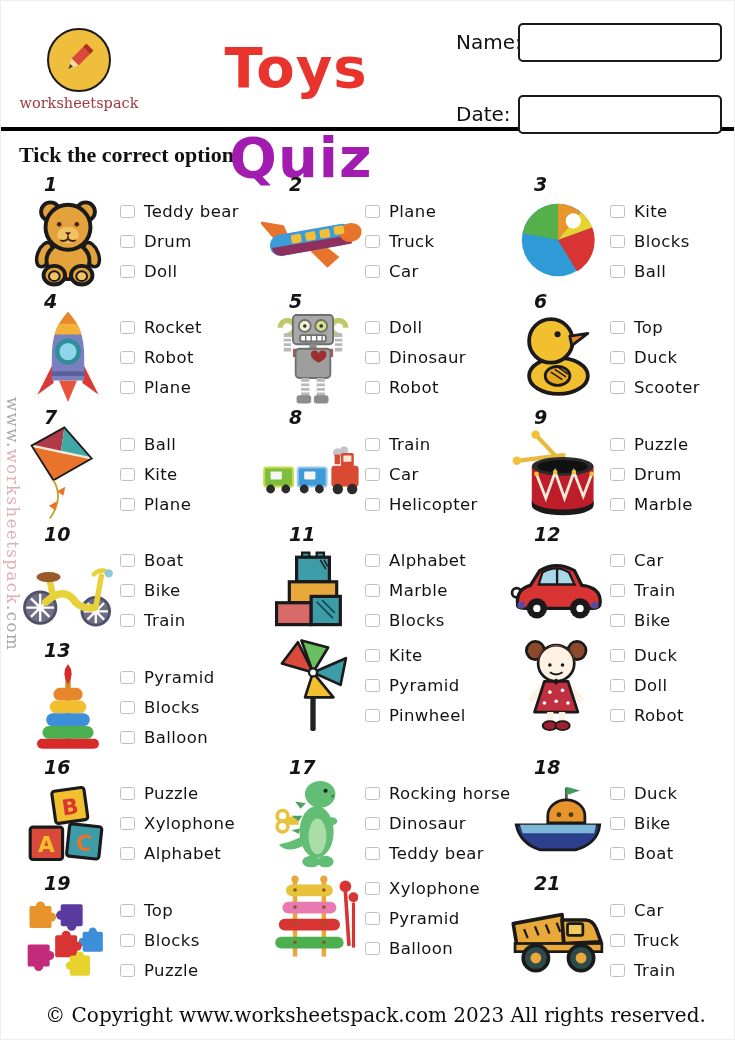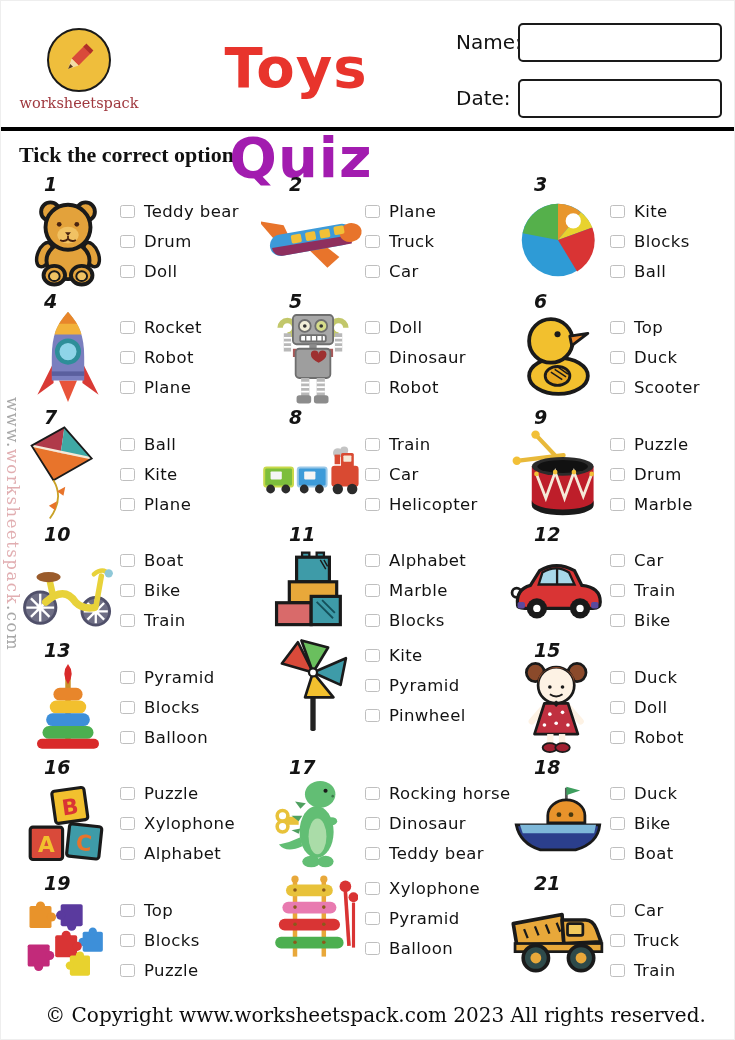--- a/index.html
+++ b/index.html
@@ -14,21 +14,21 @@
                  display:flex; align-items:center; justify-content:center; }
   .logo-text { position:absolute; left:8px; top:94px; width:140px; text-align:center;
                font-family:"DejaVu Serif", serif; color:#A0393F; font-size:14.5px; }
   .title { position:absolute; left:140px; top:22px; width:310px; text-align:center;
            font-weight:800; font-size:56px; letter-spacing:1px; line-height:90px;
            font-family:"DejaVu Sans", sans-serif; }
   .title .t-red { color:#E8342C; }
   .title .t-black { color:#a21caf; margin-left:10px; }
   .field-row { position:absolute; left:455px; display:flex; align-items:center; }
   .field-row.name { top:22px; }
-  .field-row.date { top:78px;align-items:center; }
+  .field-row.date { top:94px;align-items:center; }
   .field-label { font-size:20px; color:#111; width:62px; line-height:39px; }
   .field-box { width:204px; height:39px; border:2.5px solid #1a1a1a; border-radius:5px;
                background:#fff; font-size:18px; padding:0 8px; outline:none; }
 
   .divider { height:4px; background:#000; }
 
   .instruction { margin:11px 0 0 18px; font-family:Liberation Serif, serif;
                  font-weight:bold; font-size:22px; color:#111; }
 
   
@@ -573,21 +573,20 @@
           </div>
         <div class="opt">
             <span class="cb"></span>
             <span class="lbl">Pinwheel</span>
           </div>
       </div>
     </div>
   </div>
 
   <div class="cell">
-    <div class="qnum">15</div>
     <div class="qbody">
       <div class="qimg">
         <svg viewBox="0 0 84 110" width="76" height="100">
           <circle cx="17" cy="18" r="10" fill="#8B4A2B" stroke="#1a1a1a" stroke-width="3"></circle>
           <circle cx="63" cy="18" r="10" fill="#8B4A2B" stroke="#1a1a1a" stroke-width="3"></circle>
           <circle cx="40" cy="32" r="20" fill="#FDF2E4" stroke="#1a1a1a" stroke-width="3"></circle>
           <path d="M20,32 A20,20 0 0,1 60,32 L60,27 A20,14 0 0,0 20,27 Z" fill="#8B4A2B"></path>
           <circle cx="33" cy="34" r="2" fill="#1a1a1a"></circle>
             <circle cx="47" cy="34" r="2" fill="#1a1a1a"></circle>
           <path d="M33,42 Q40,47 47,42" stroke="#1a1a1a" stroke-width="2" fill="none"></path>

